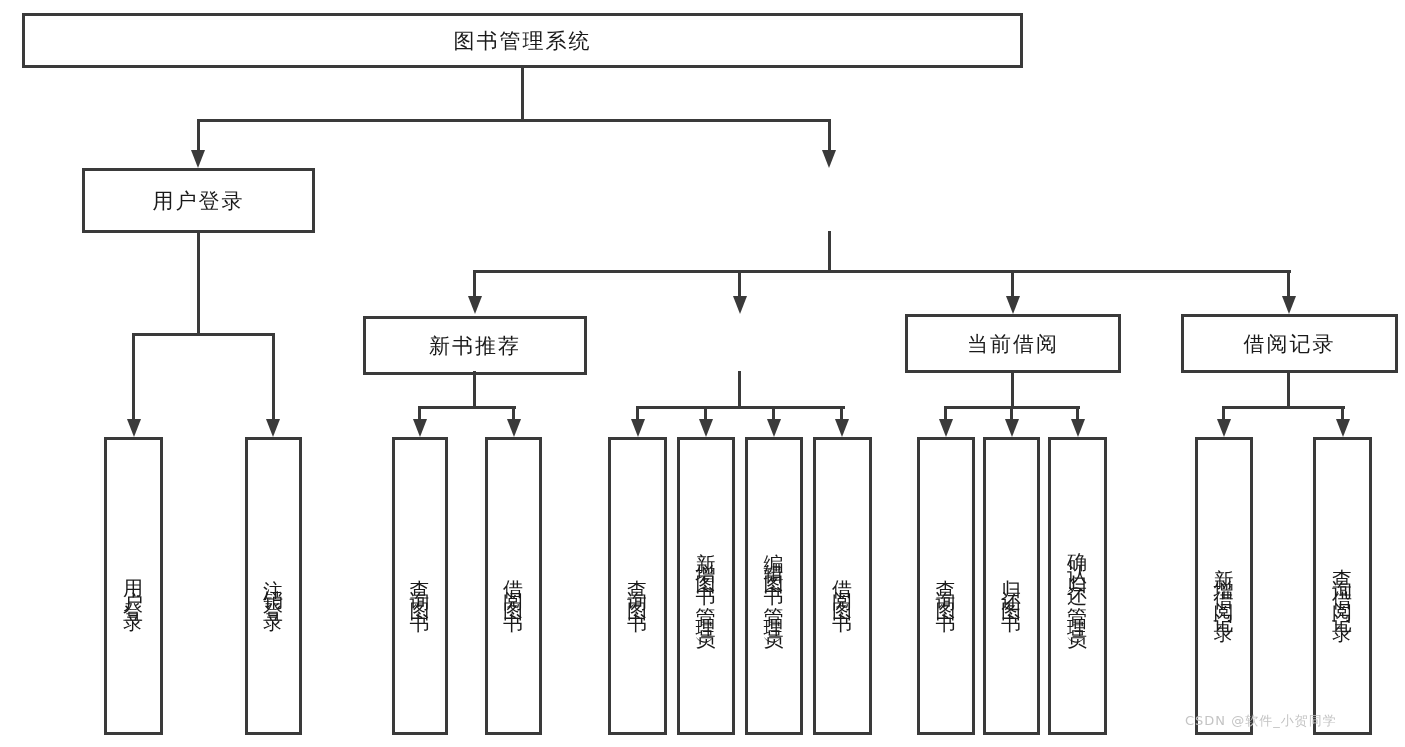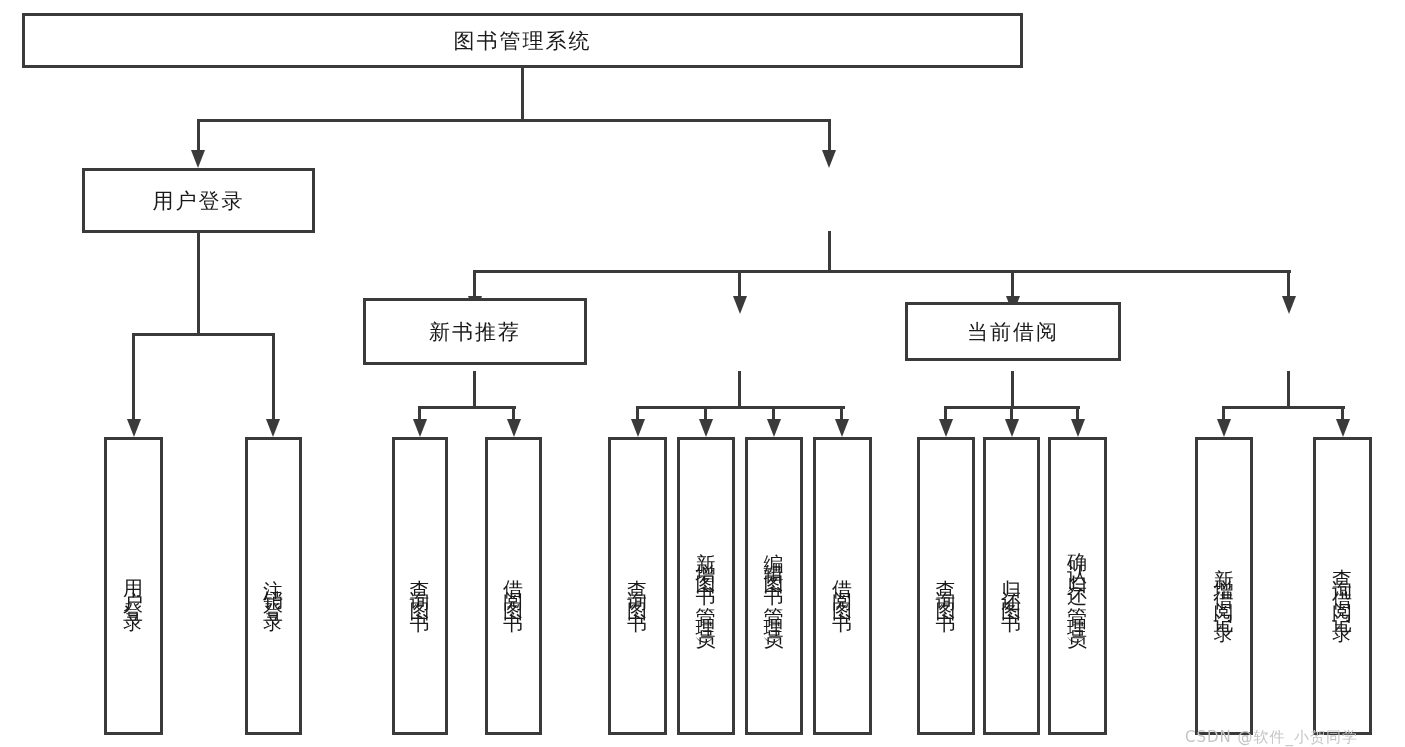--- a/index.html
+++ b/index.html
@@ -37,22 +37,22 @@
   .vline{width:3px;}
   .hline{height:3px;}
   .arr{
     position:absolute;width:0;height:0;
     border-left:7px solid transparent;
     border-right:7px solid transparent;
     border-top:18px solid var(--line);
   }
   .watermark{
     position:absolute;left:1185px;top:712px;
-    font-size:15px;color:var(--watermark);
-    white-space:nowrap;letter-spacing:1px;margin-top:16px;
+    font-size:13px;color:var(--watermark);
+    white-space:nowrap;letter-spacing:1px;
   }
 </style>
 </head>
 <body>
 
 <div class="canvas">
 
   <div class="node hnode" style="left:22px;top:13px;width:1001px;height:55px">
     <span>图书管理系统</span>
   </div>
@@ -79,25 +79,28 @@
   <div class="hline" style="left:473px;top:270px;width:818px"></div>
   <div class="vline" style="left:473px;top:270px;height:28px"></div>
   <div class="arr" style="left:468px;top:296px"></div>
   <div class="vline" style="left:738px;top:270px;height:28px"></div>
   <div class="arr" style="left:733px;top:296px"></div>
   <div class="vline" style="left:1011px;top:270px;height:28px"></div>
   <div class="arr" style="left:1006px;top:296px"></div>
   <div class="vline" style="left:1287px;top:270px;height:28px"></div>
   <div class="arr" style="left:1282px;top:296px"></div>
 
-  <div class="node hnode" style="left:363px;top:298px;width:224px;height:67px">
+  <div class="node hnode" style="left:363px;top:316px;width:224px;height:59px">
     <span>新书推荐</span>
   </div>
-  <div class="node hnode" style="left:905px;top:302px;width:216px;height:59px">
+  <div class="node hnode" style="left:905px;top:314px;width:216px;height:59px">
     <span>当前借阅</span>
+  </div>
+  <div class="node hnode" style="left:1181px;top:314px;width:217px;height:59px">
+    <span>借阅记录</span>
   </div>
 
   <div class="vline" style="left:473px;top:371px;height:38px"></div>
   <div class="hline" style="left:418px;top:406px;width:98px"></div>
   <div class="vline" style="left:418px;top:406px;height:15px"></div>
   <div class="arr" style="left:413px;top:419px"></div>
   <div class="vline" style="left:512px;top:406px;height:15px"></div>
   <div class="arr" style="left:507px;top:419px"></div>
 
   <div class="vline" style="left:738px;top:371px;height:38px"></div>

